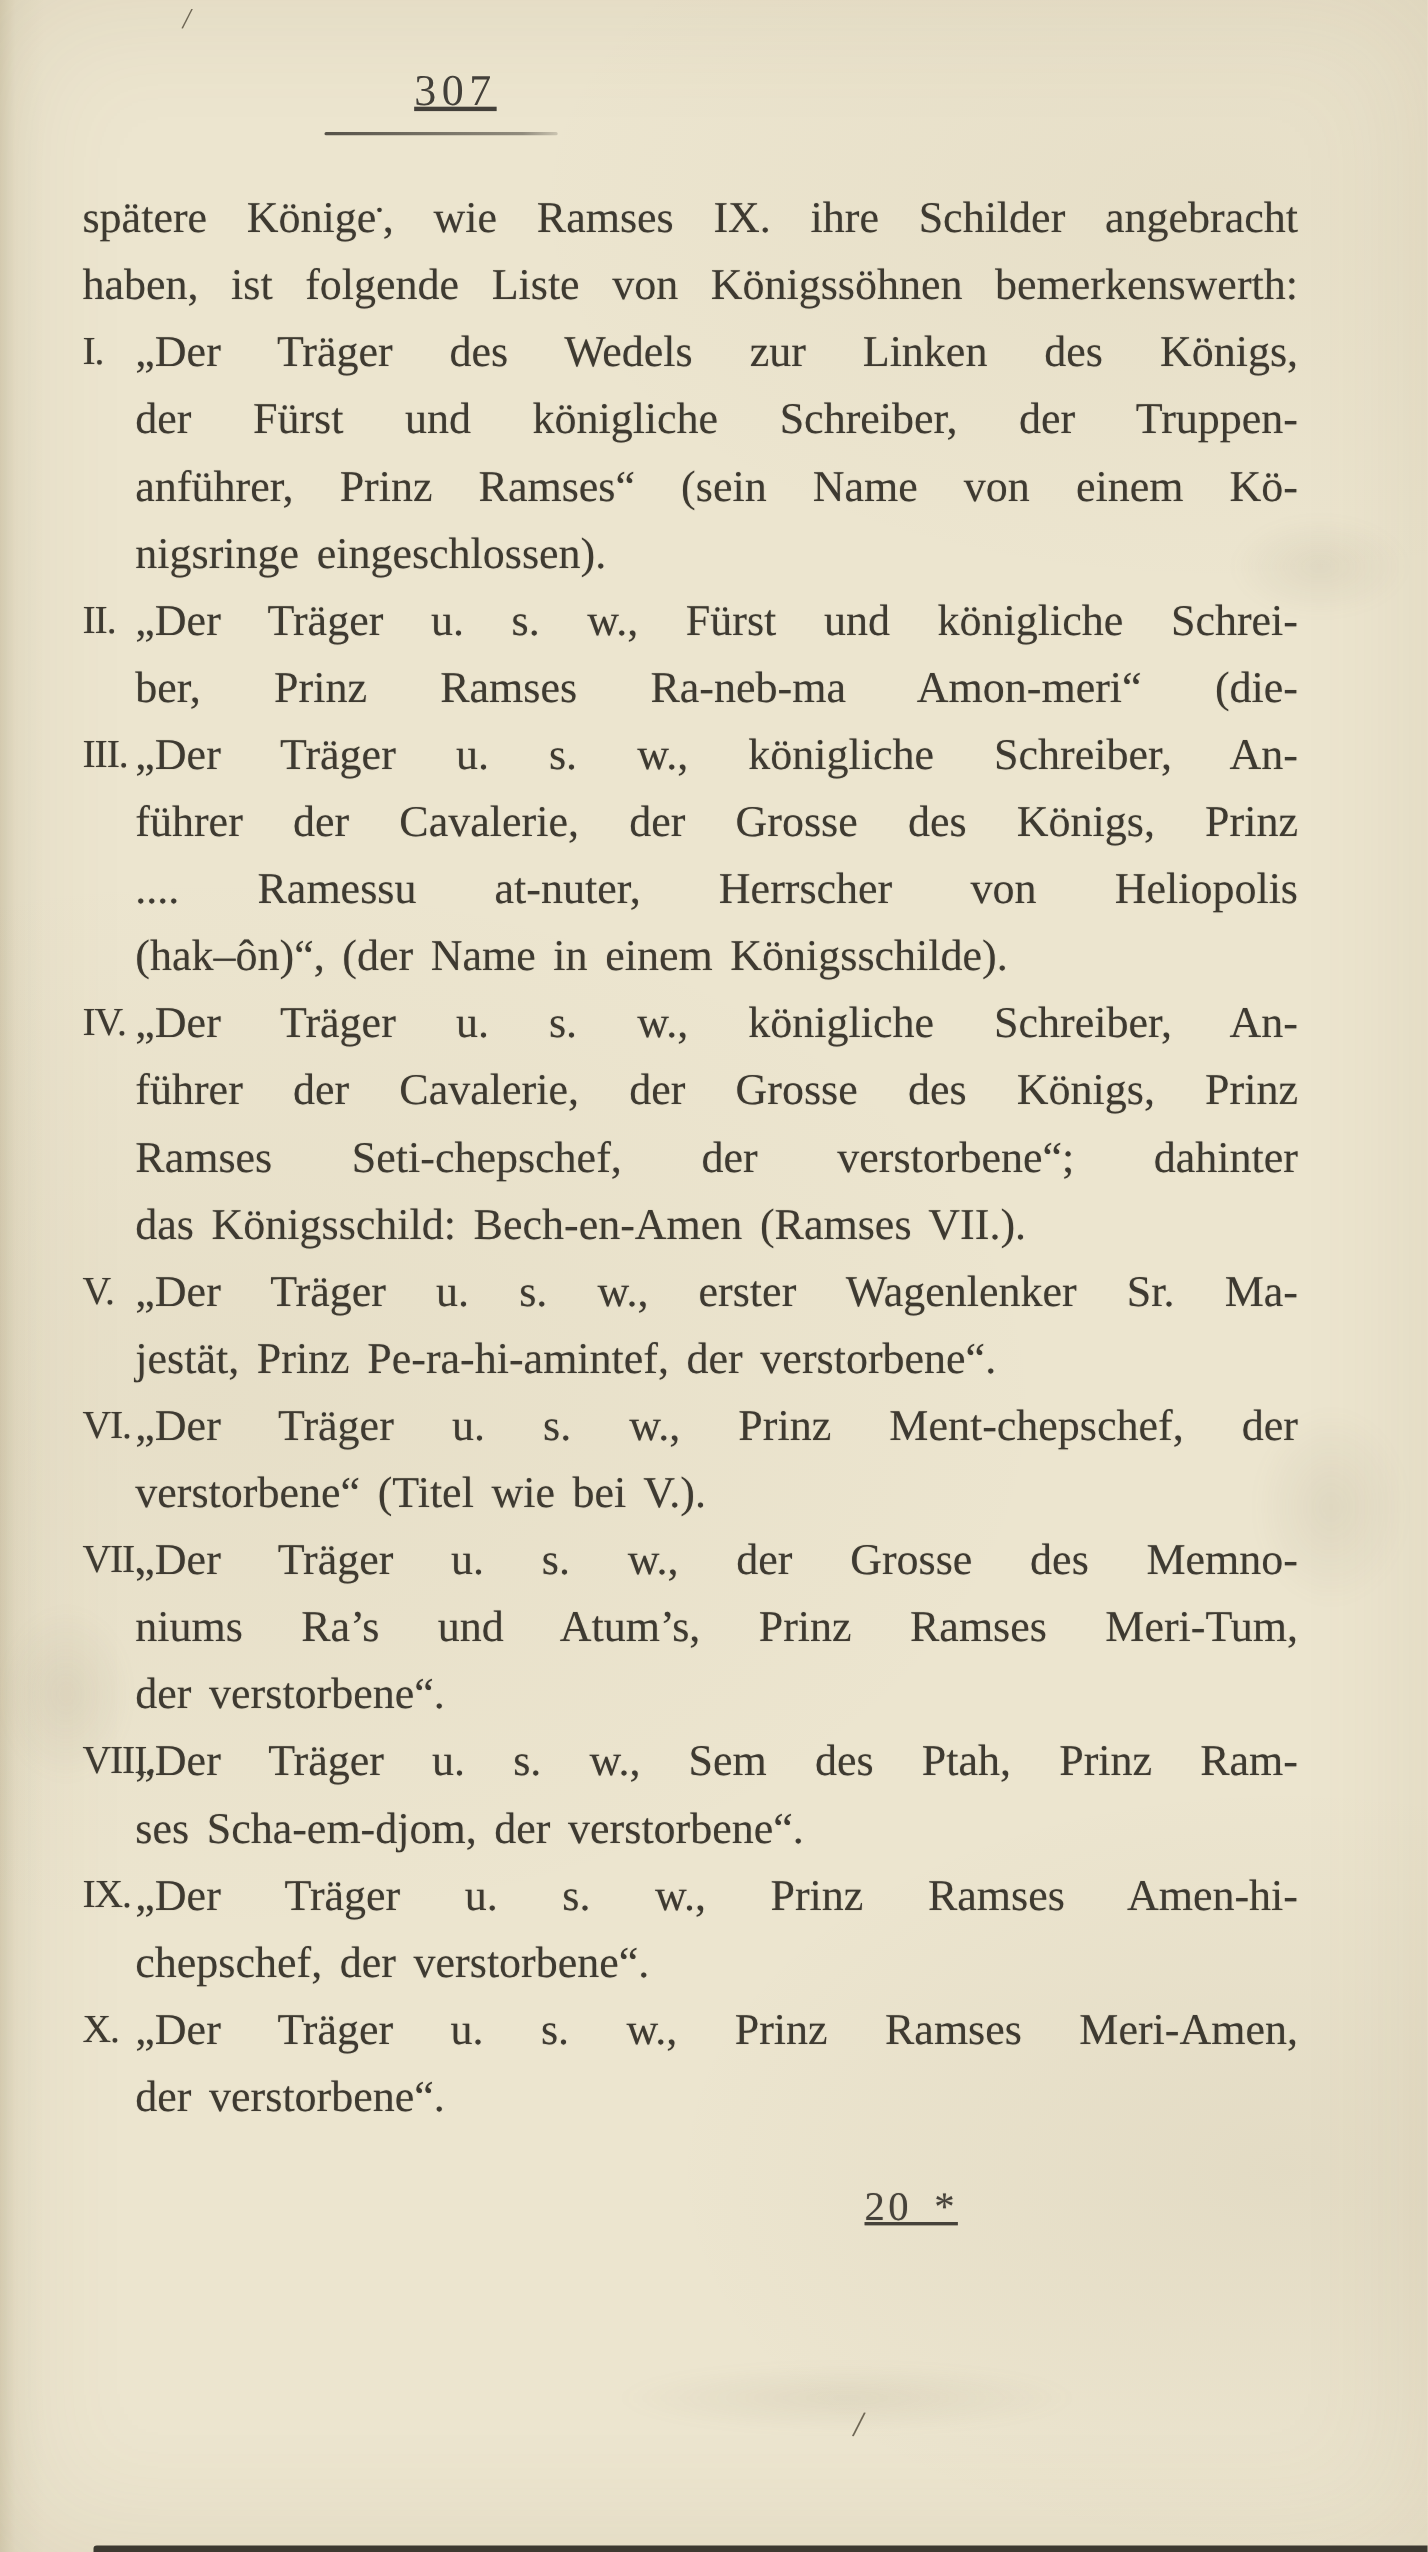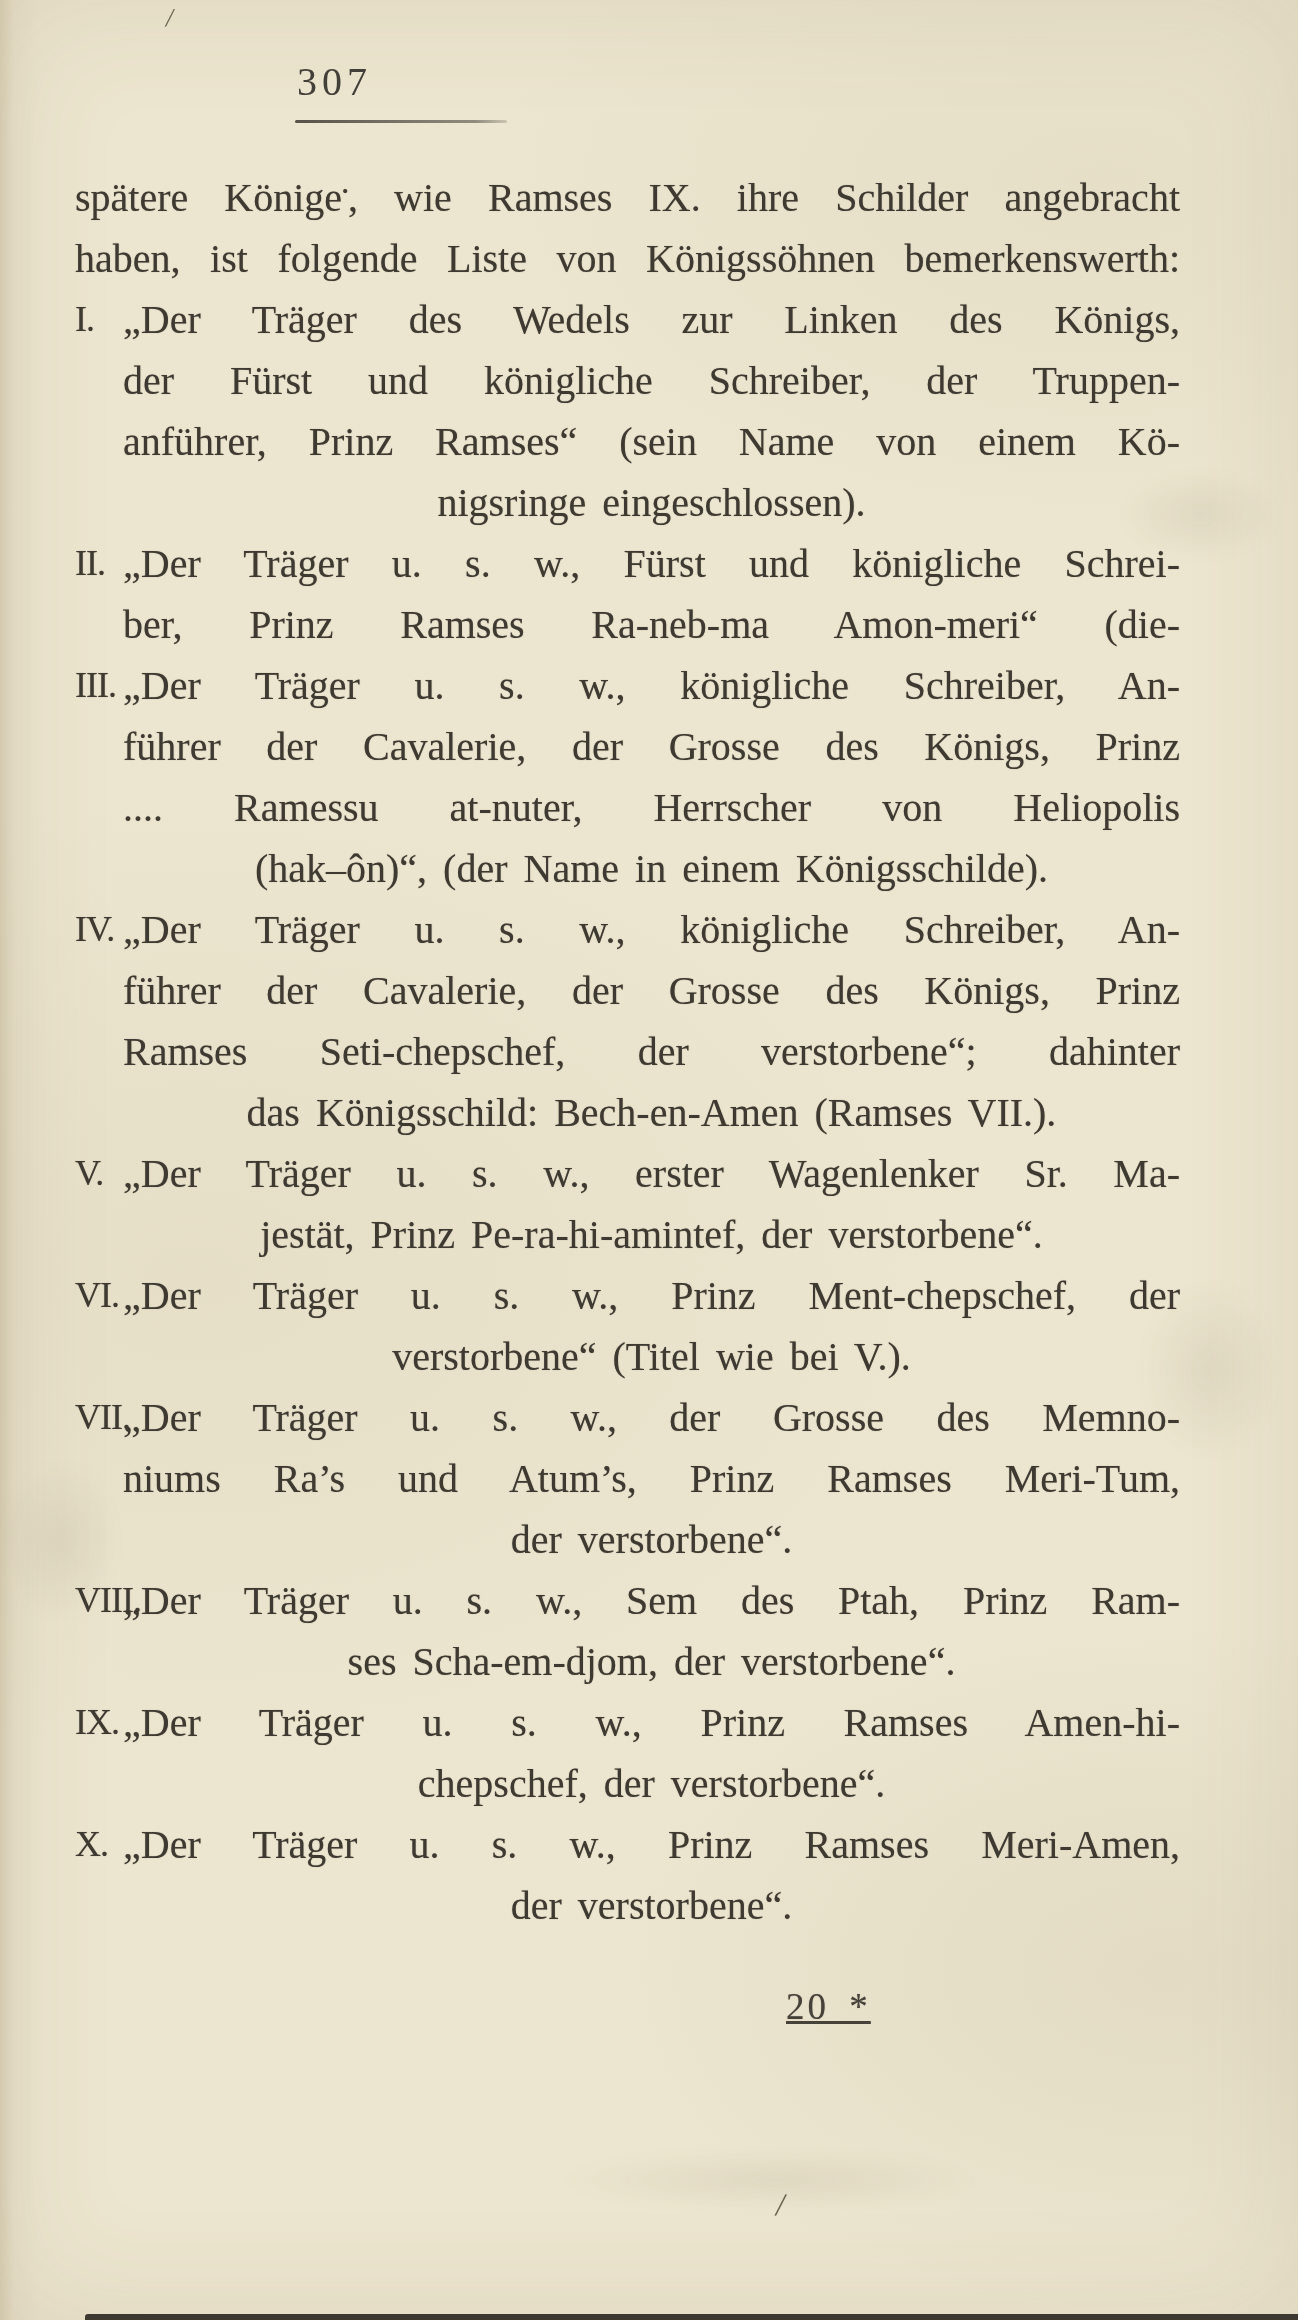--- a/index.html
+++ b/index.html
@@ -12,39 +12,40 @@
     background:
       radial-gradient(900px 500px at 85% 8%, rgba(125,105,62,0.05), transparent 70%),
       radial-gradient(1100px 700px at 15% 55%, rgba(125,105,62,0.05), transparent 70%),
       radial-gradient(800px 500px at 90% 85%, rgba(110,92,55,0.07), transparent 70%),
       linear-gradient(90deg,#d9d1b7 0px,#e7e0c9 14px,#ece5cf 40px),
       linear-gradient(0deg,#e3dcc4 0px,#ece5cf 50px),
       #ece5cf;
     box-shadow: inset 0 0 120px rgba(120,100,60,0.12);
   }
   .pagenum{
-    position:absolute;left:297px;top:58px;width:200px;
-    text-align:left;
+    position:absolute;left:314px;top:58px;width:200px;
+    text-align:center;
     font-size:40px;letter-spacing:5px;
     color:#43403a;
+    text-decoration:underline;
   }
   .rule{
     position:absolute;left:295px;top:120px;width:212px;height:3px;
     background:linear-gradient(90deg,rgba(70,66,58,0.9),rgba(70,66,58,0.55) 85%,rgba(70,66,58,0.2));
     border-radius:2px;
   }
   .column{
     position:absolute;left:75px;top:167px;width:1105px;
   }
   .line{
     height:61px;line-height:61px;
     font-size:40px;
     word-spacing:6px;
     white-space:normal;
-    text-align:center;
+    text-align:left;
     text-shadow:0 0 1px rgba(62,58,49,0.45);
   }
   .line.just{ text-align:justify; text-align-last:justify; }
   .item{ position:relative; padding-left:48px; }
   .num{
     position:absolute;left:0;top:0;height:61px;line-height:61px;
     font-size:36px;white-space:nowrap;
     letter-spacing:-1px;
     text-shadow:0 0 1px rgba(62,58,49,0.45);
   }

